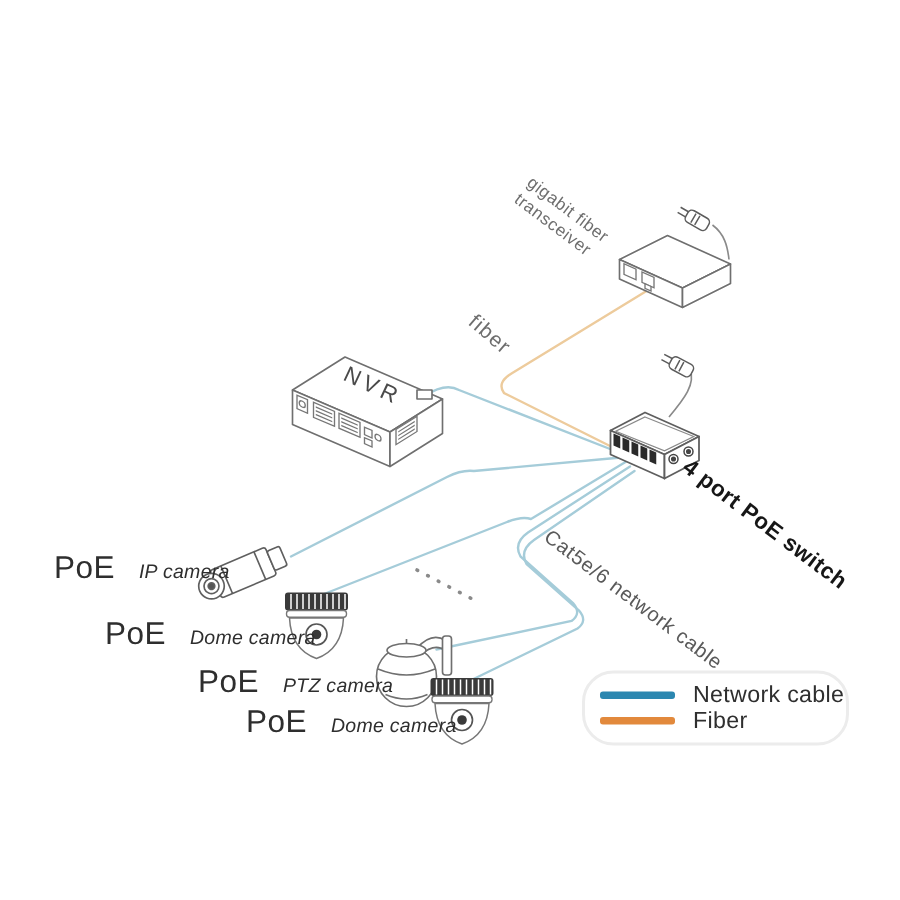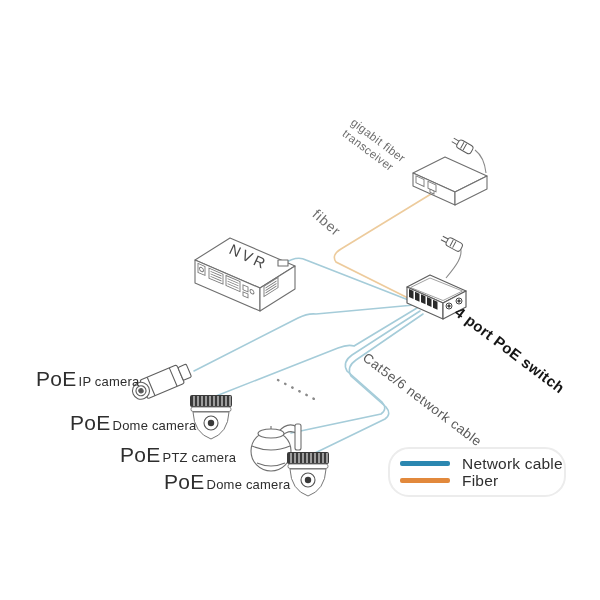--- a/index.html
+++ b/index.html
@@ -2,29 +2,29 @@
 <html><head>
 <meta charset="utf-8">
 <style>
   html,body{margin:0;padding:0;background:#ffffff;}
   #canvas{position:relative;width:600px;height:600px;background:#ffffff;overflow:hidden;
           font-family:"Liberation Sans", sans-serif;}
   #cables{position:absolute;left:0;top:0;z-index:1;}
   .dev{position:absolute;z-index:2;}
   .lbl{position:absolute;z-index:3;color:#2e2e2e;white-space:nowrap;}
   .cam-lbl .poe{font-size:21px;letter-spacing:.3px;}
-  .cam-lbl .nm{font-size:13px;margin-left:2px;letter-spacing:.2px;}
+  .cam-lbl .nm{font-size:13px;margin-left:16px;letter-spacing:.2px;font-style:italic;}
   .rot{transform-origin:0 0;color:#6e6e6e;}
   .lbl-transceiver{left:356px;top:116px;font-size:11.5px;line-height:1.2;transform:rotate(37deg);letter-spacing:.4px;}
   .lbl-fiber{left:320px;top:206px;font-size:14px;transform:rotate(41deg);letter-spacing:1px;}
   .lbl-switch{left:462px;top:303px;font-size:15px;font-weight:bold;color:#161616;transform:rotate(37deg);transform-origin:0 0;letter-spacing:.4px;}
   .lbl-cat5{left:369px;top:350px;font-size:13.5px;color:#5a5a5a;transform:rotate(37deg);letter-spacing:.5px;}
   .lbl-cam1{left:36px;top:367px;}
   .lbl-cam2{left:70px;top:411px;}
-  .lbl-cam3{left:120px;top:443px;}
+  .lbl-cam3{left:132px;top:443px;}
   .lbl-cam4{left:164px;top:470px;}
   #legend{position:absolute;left:388px;top:447px;width:178px;z-index:3;border:2px solid #ececec;
           border-radius:21px;padding:6px 0 6px 10px;box-sizing:border-box;background:#fff;}
   .leg-row{display:flex;align-items:center;height:17px;}
   .leg-swatch{width:50px;height:5px;border-radius:2px;margin-right:12px;flex:0 0 auto;}
   .leg-label{font-size:15.5px;color:#2f2f2f;letter-spacing:.2px;}
   svg{display:block;}
 </style>
 </head>
 <body>

